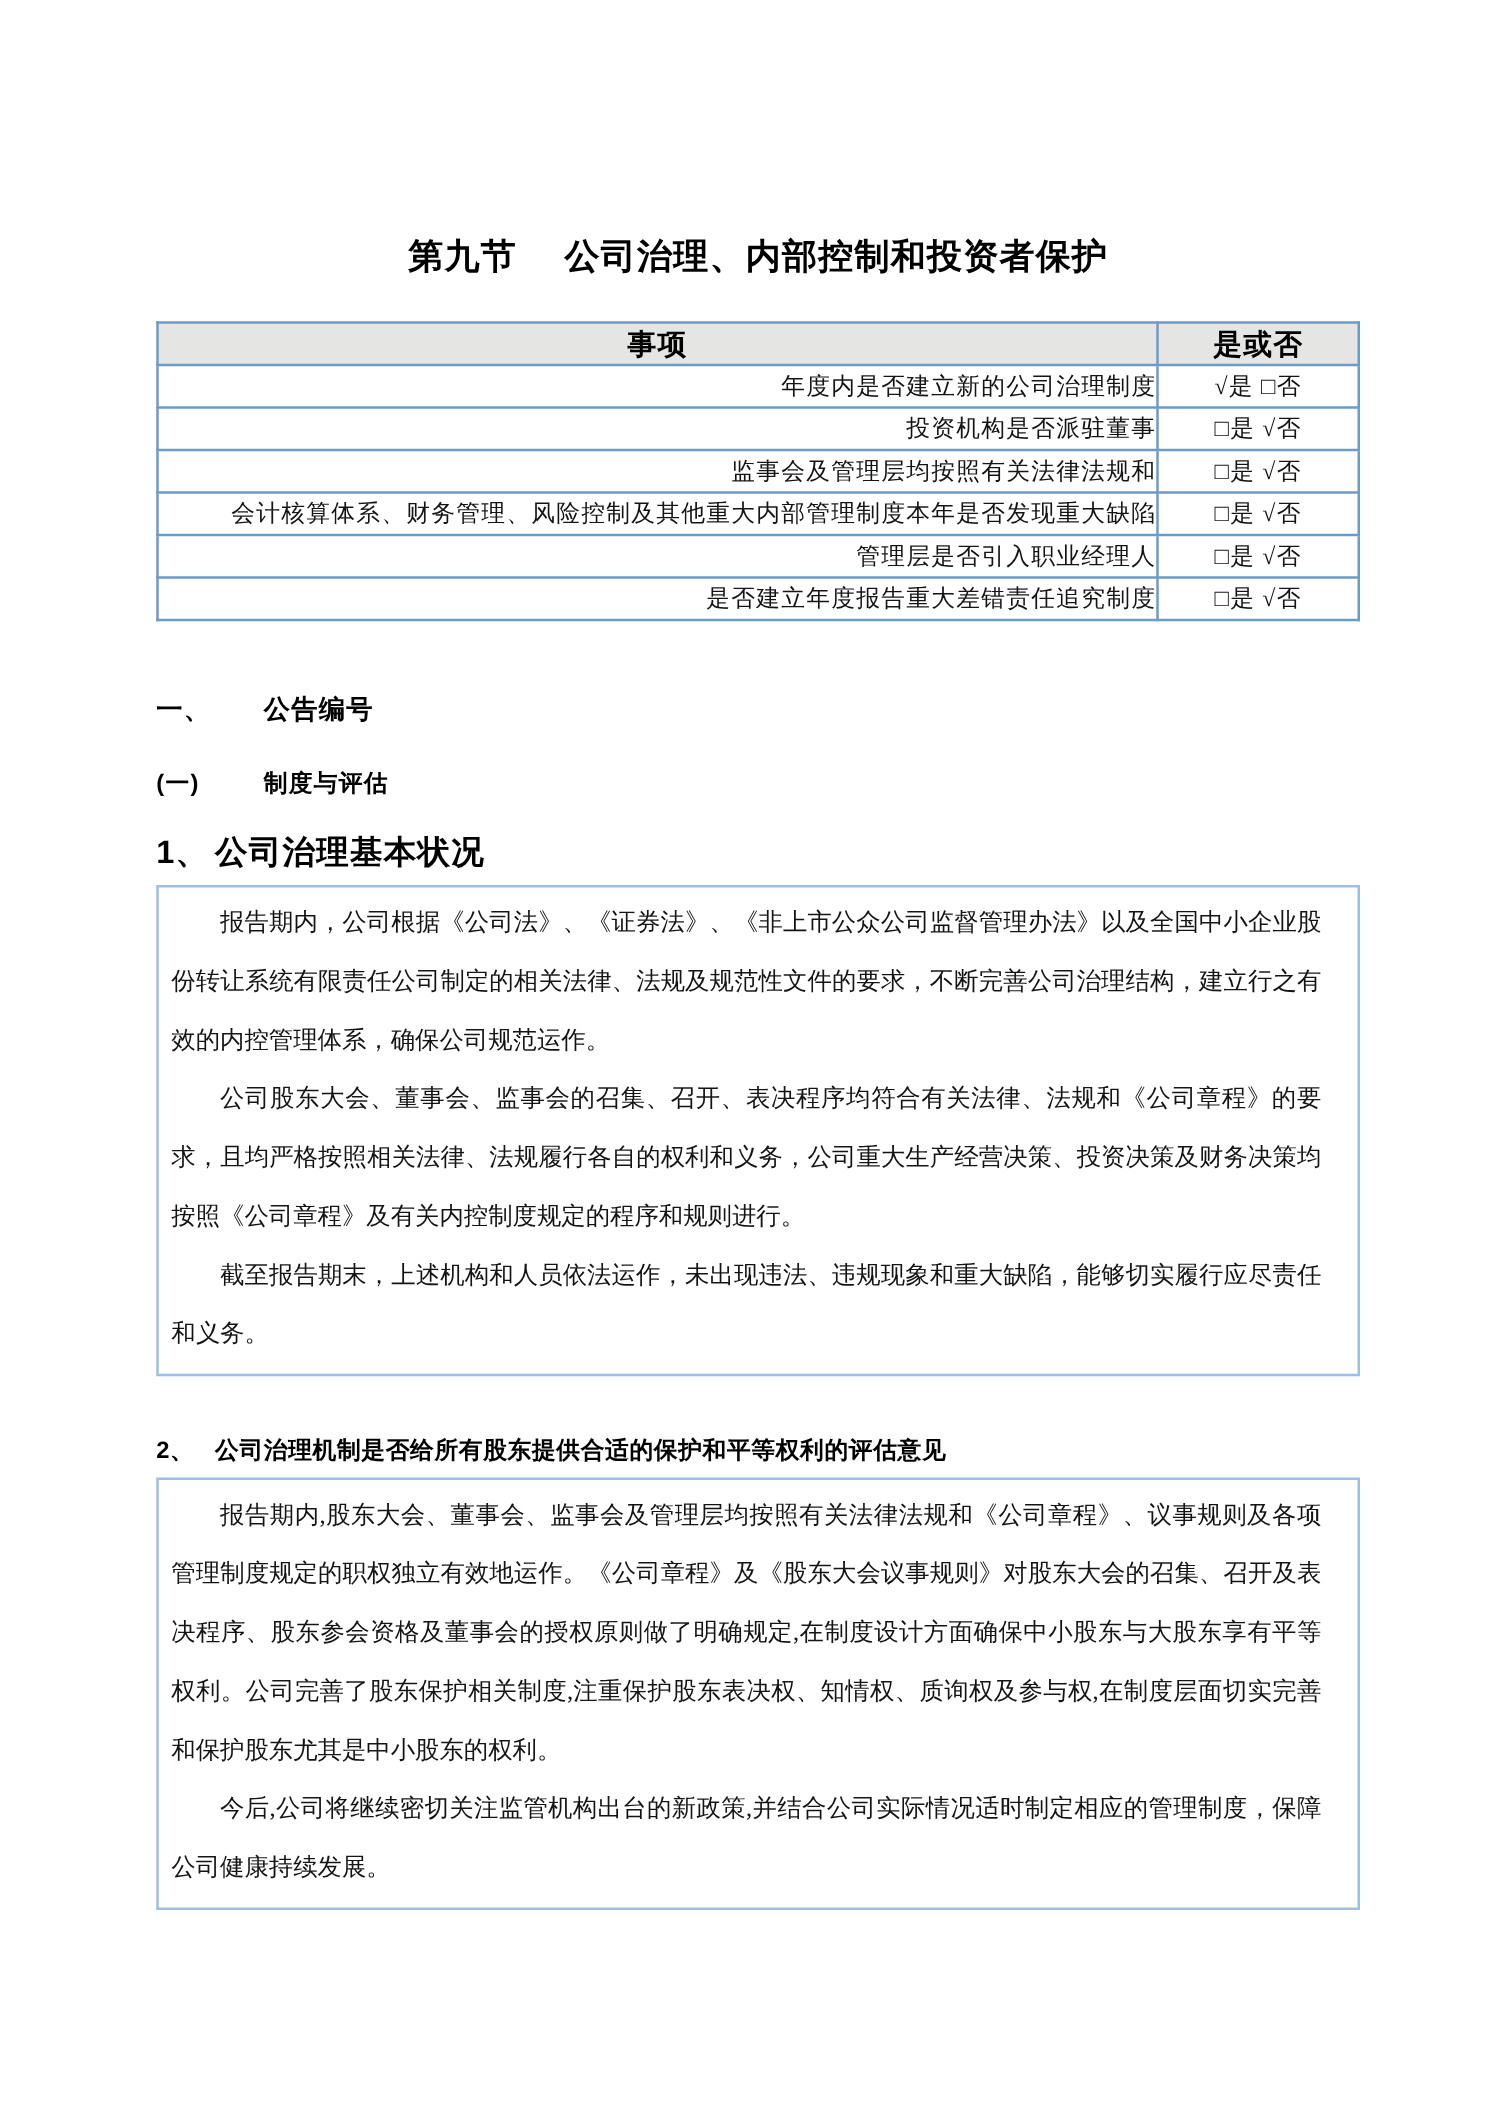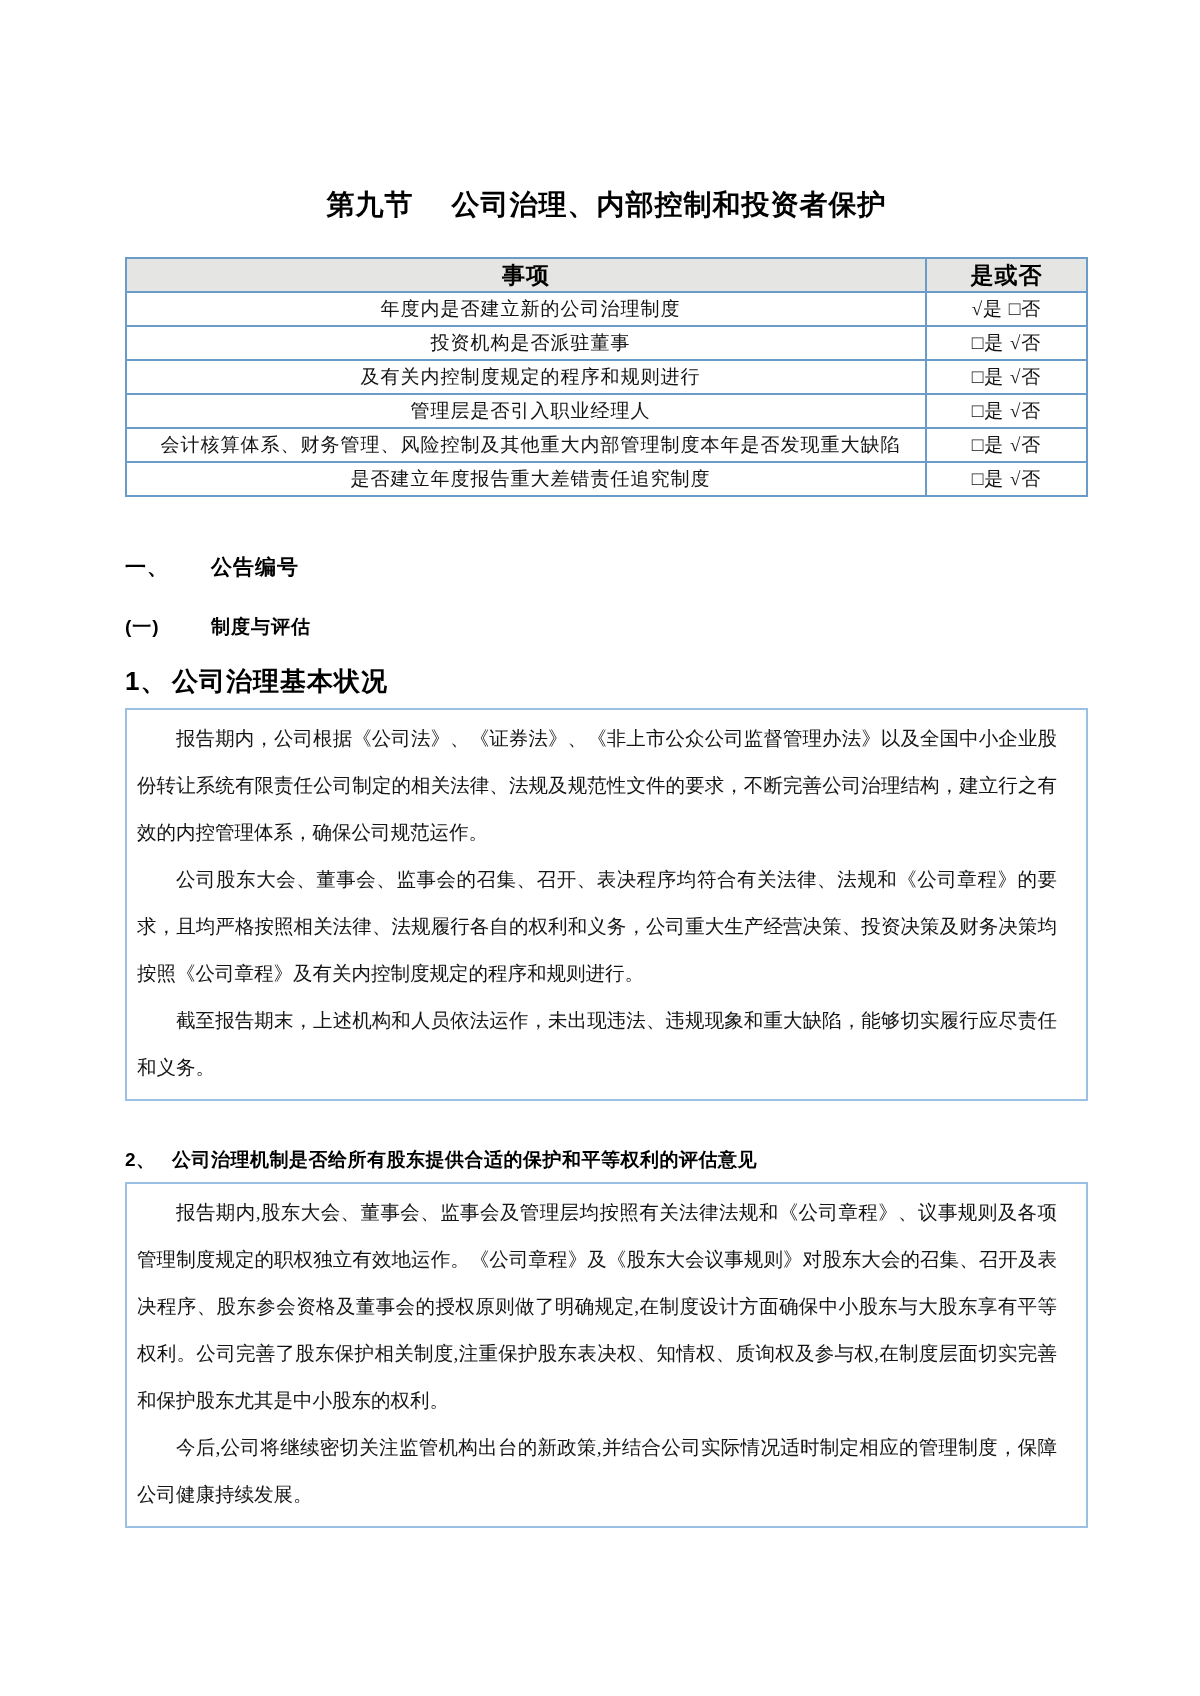--- a/index.html
+++ b/index.html
@@ -36,21 +36,21 @@
   .checklist th {
     background:#E5E5E3;
     font-size:23px;
     font-weight:bold;
     height:34px;
     text-align:center;
     letter-spacing:1px;
     color:#000;
   }
   .checklist td { height:34px; font-size:19px; }
-  .checklist td.item { padding-left:9px; letter-spacing:1px; text-align:center;margin-top:40px; }
+  .checklist td.item { padding-left:9px; letter-spacing:1px; text-align:right;margin-top:40px; }
   .checklist td.yn   { text-align:center; letter-spacing:1px; }
   .checklist col.c-item { width:auto; }
   .checklist col.c-yn   { width:161px; }
 
   
   .hd { font-family:"Liberation Sans", sans-serif; font-weight:bold; color:#000; }
   .hd .num { display:inline-block; }
   .hd-1 { margin-top:56px; font-size:21px; letter-spacing:1px; }
   .hd-1 .num { width:86px; }
   .hd-2 { margin-top:33px; font-size:19px; letter-spacing:1px; }
@@ -107,29 +107,29 @@
       <tbody>
         <tr>
           <td class="item">年度内是否建立新的公司治理制度</td>
           <td class="yn">√是 □否</td>
         </tr>
         <tr>
           <td class="item">投资机构是否派驻董事</td>
           <td class="yn">□是 √否</td>
         </tr>
         <tr>
-          <td class="item">及有关内控制度规定的程序和规则进行</td>
+          <td class="item">监事会及管理层均按照有关法律法规和</td>
+          <td class="yn">□是 √否</td>
+        </tr>
+        <tr>
+          <td class="item">会计核算体系、财务管理、风险控制及其他重大内部管理制度本年是否发现重大缺陷</td>
           <td class="yn">□是 √否</td>
         </tr>
         <tr>
           <td class="item">管理层是否引入职业经理人</td>
-          <td class="yn">□是 √否</td>
-        </tr>
-        <tr>
-          <td class="item">会计核算体系、财务管理、风险控制及其他重大内部管理制度本年是否发现重大缺陷</td>
           <td class="yn">□是 √否</td>
         </tr>
         <tr>
           <td class="item">是否建立年度报告重大差错责任追究制度</td>
           <td class="yn">□是 √否</td>
         </tr>
       </tbody>
     </table>
 
     <div class="hd hd-1">

